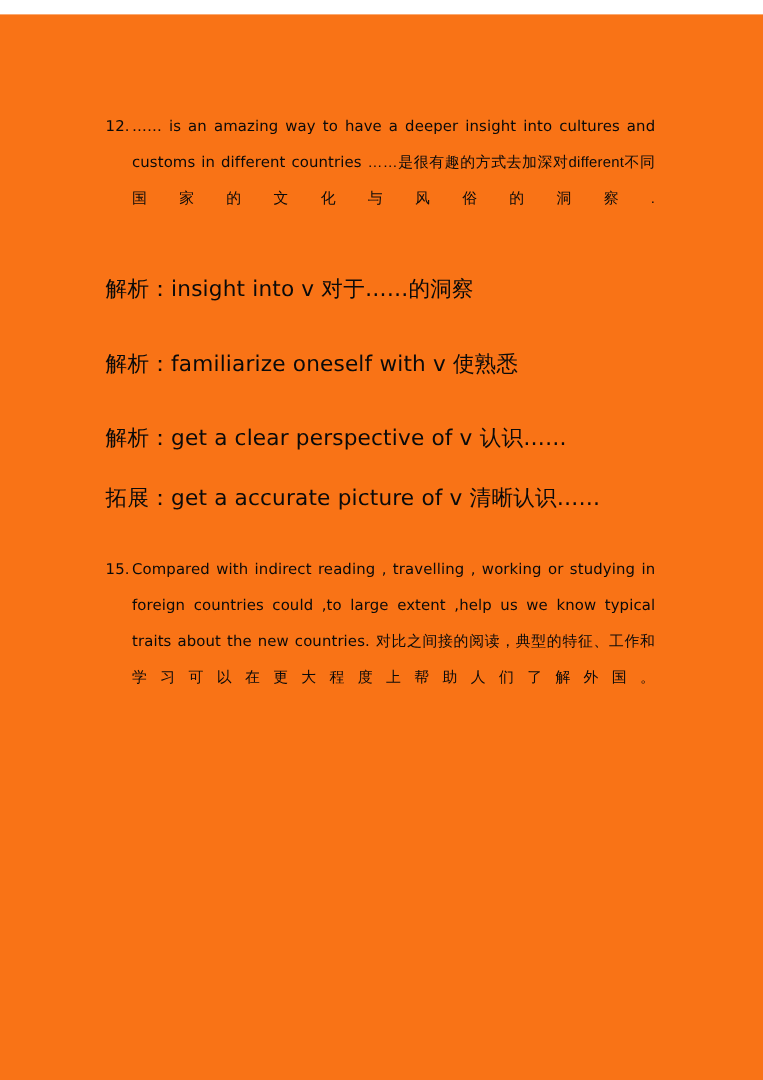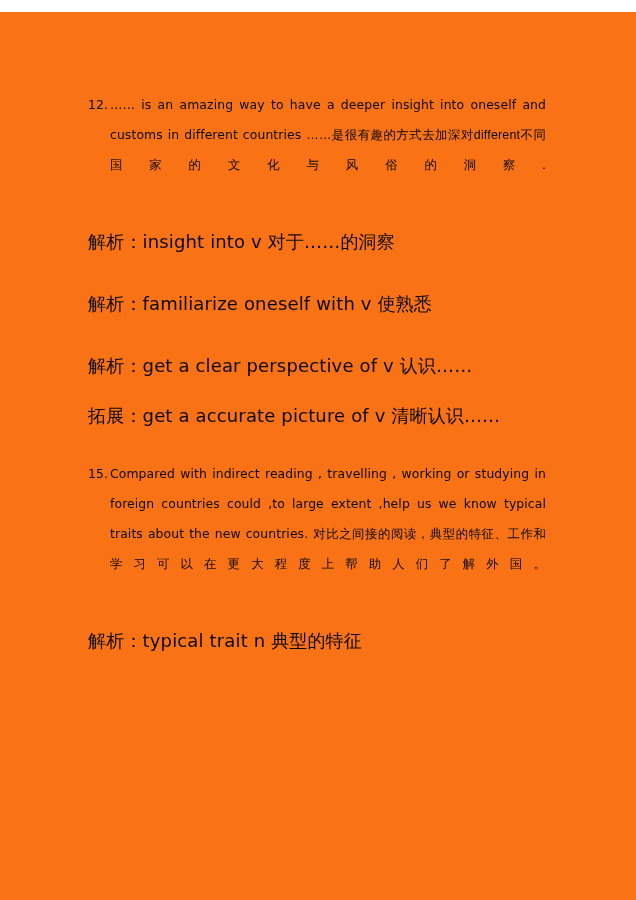--- a/index.html
+++ b/index.html
@@ -89,21 +89,21 @@
   .spacer-sm { height: 4px; }
 </style>
 </head>
 <body>
 
 <div class="page">
   <div class="content">
 
     <div class="entry">
       <div class="entry-body">
-        <span class="entry-num">12.</span><span>…… is an amazing way to have a deeper insight into oneself and customs in different countries</span> <span class="cn">……是很有趣的方式去加深对different不同国家的文化与风俗的洞察.</span>
+        <span class="entry-num">12.</span><span>…… is an amazing way to have a deeper insight into cultures and customs in different countries</span> <span class="cn">……是很有趣的方式去加深对different不同国家的文化与风俗的洞察.</span>
       </div>
     </div>
     <div class="spacer-sm"></div>
     <div class="note">
       <span class="note-lead">解析</span><span>：</span><span>insight into v 对于……的洞察</span>
     </div>
 
     <div class="spacer-lg"></div>
 
     <div class="spacer-sm"></div>
@@ -123,18 +123,15 @@
     </div>
 
     <div class="spacer-lg"></div>
 
     <div class="entry">
       <div class="entry-body">
         <span class="entry-num">15.</span><span>Compared with indirect reading , travelling , working or studying in foreign countries could ,to large extent ,help us we know typical traits about the new countries.</span> <span class="cn">对比之间接的阅读，典型的特征、工作和学习可以在更大程度上帮助人们了解外国。</span>
       </div>
     </div>
     <div class="spacer-sm"></div>
-    <div class="note">
-      <span class="note-lead">解析</span><span>：</span><span>typical trait n 典型的特征</span>
-    </div>
 
   </div>
 </div>
 
 </body></html>

